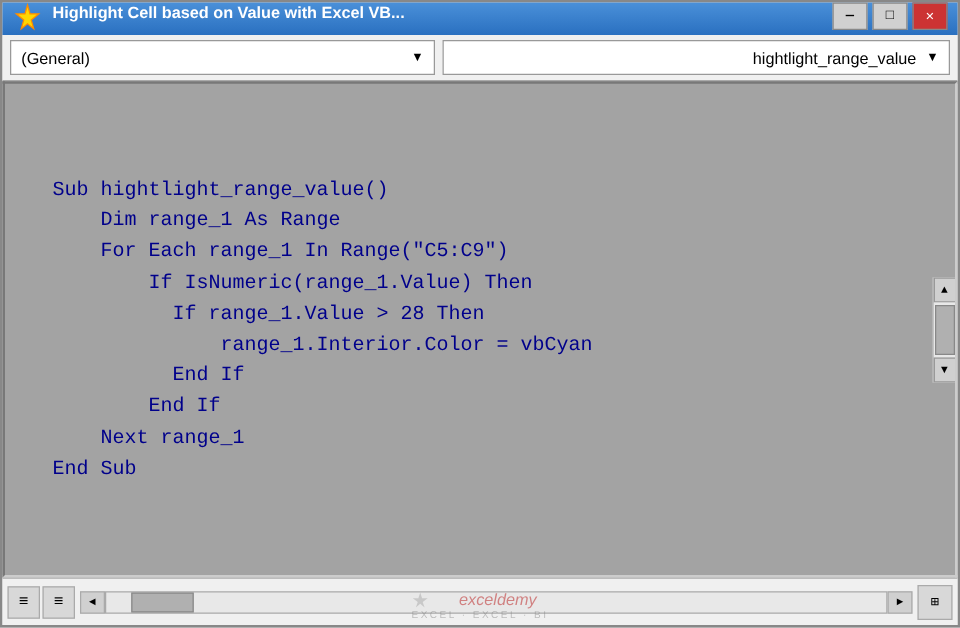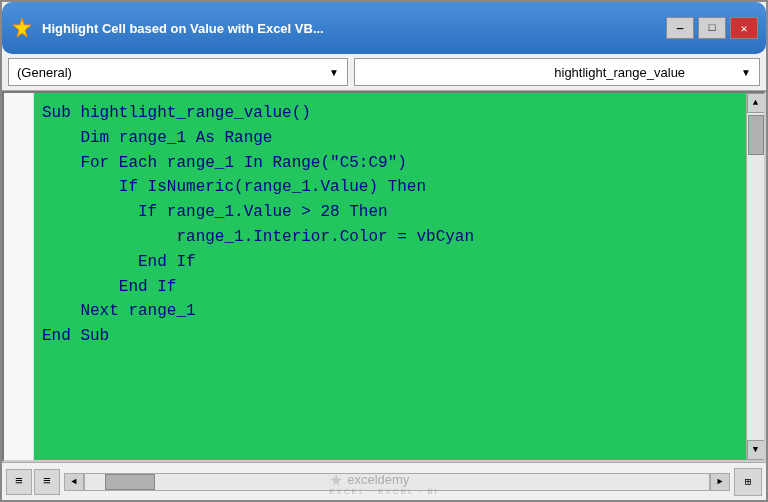--- a/index.html
+++ b/index.html
@@ -16,27 +16,25 @@
       height: 502px;
       background: #f0f0f0;
       border: 2px solid #888;
       display: flex;
       flex-direction: column;
     }
 
     
     .title-bar {
       background: linear-gradient(to bottom, #4a90d9 0%, #2a70c0 100%);
-      height: 52px;
-      display: flex;
-      align-items: center;
+      height: 26px;
+      display: flex;
       padding: 0 8px;
       gap: 8px;
       flex-shrink: 0;
-      border-radius: 10px;
     }
 
     .title-icon {
       width: 24px;
       height: 24px;
       flex-shrink: 0;
     }
 
     .title-text {
       color: white;
@@ -93,21 +91,20 @@
     .dropdown {
       height: 28px;
       border: 1px solid #999;
       background: white;
       display: flex;
       align-items: center;
       padding: 0 8px;
       cursor: pointer;
       font-family: Arial, sans-serif;
       font-size: 13px;
-      gap: 48px;
     }
 
     .dropdown-left {
       width: 340px;
       justify-content: space-between;
     }
 
     .dropdown-right {
       flex: 1;
       justify-content: flex-end;
@@ -115,24 +112,25 @@
 
     .dropdown-arrow {
       font-size: 10px;
       margin-left: 8px;
     }
 
     
     .content-area {
       flex: 1;
       display: flex;
-      background: #22c55e;
+      background: #a3a3a3;
       border: 2px inset #ccc;
       position: relative;
       overflow: hidden;
+      align-items: center;
     }
 
     
     .gutter {
       width: 30px;
       background: #f8f8f8;
       border-right: 1px solid #ddd;
       flex-shrink: 0;
     }
 
@@ -256,21 +254,23 @@
       bottom: 6px;
       left: 50%;
       transform: translateX(-50%);
       text-align: center;
       opacity: 0.5;
     }
 
     .watermark-text-main {
       font-family: Arial, sans-serif;
       font-size: 13px;
-      color: #737373;
+      color: #b91c1c;
+      font-style: italic;
+      margin-left: 20px;
     }
 
     .watermark-text-sub {
       font-family: Arial, sans-serif;
       font-size: 8px;
       color: #888;
       letter-spacing: 2px;
     }
 
     .scroll-h-left-btn {

